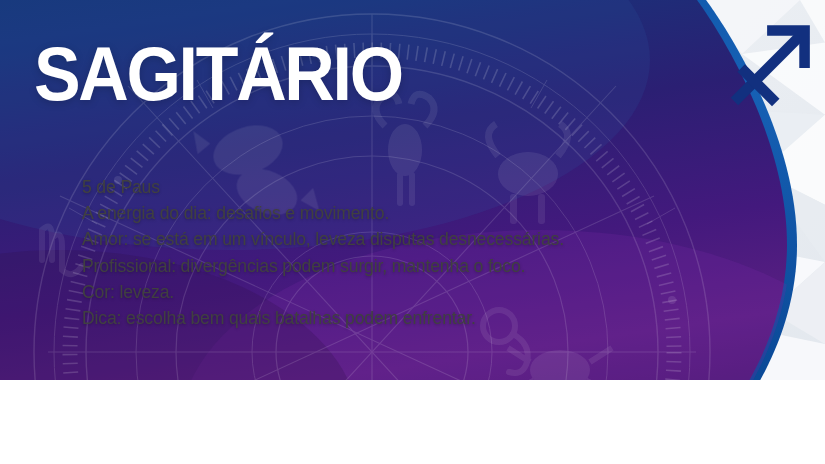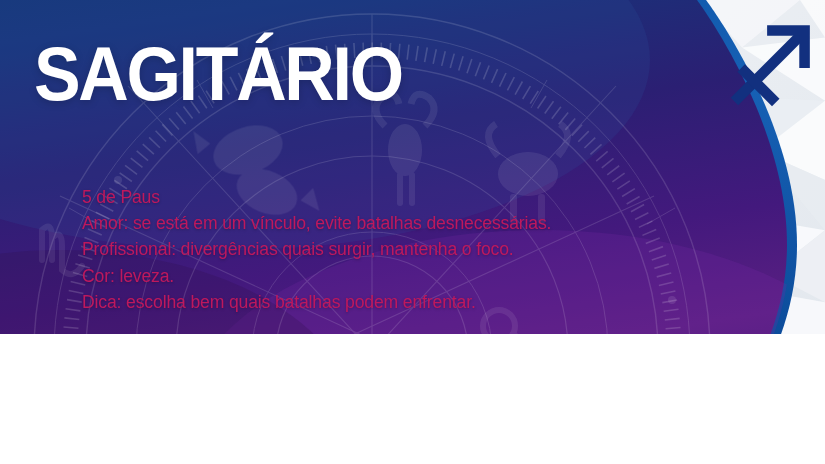--- a/index.html
+++ b/index.html
@@ -8,21 +8,21 @@
     padding: 0;
     background: #ffffff;
   }
   body {
     font-family: "Liberation Sans", sans-serif;
   }
 
   #card {
     position: relative;
     width: 825px;
-    height: 334px;
+    height: 380px;
     overflow: hidden;
     background: #f2f4f7;
   }
 
   
   .bg-light {
     position: absolute;
     inset: 0;
     background: linear-gradient(135deg, #fcfdfe 0%, #eef1f5 45%, #e3e8ee 100%);
   }
@@ -73,24 +73,24 @@
     color: #ffffff;
     transform: scaleX(0.92);
     transform-origin: left top;
     white-space: nowrap;
     text-shadow: 0 2px 9px rgba(0,0,0,0.18);
   }
 
   .body-text {
     position: absolute;
     left: 82px;
-    top: 184px;
+    top: 174px;
     width: 520px;
     margin: 0;
-    color: #be185d;
+    color: #404040;
     font-family: "Liberation Sans", sans-serif;
     font-size: 17.6px;
     line-height: 26.2px;
     letter-spacing: -0.15px;
     text-shadow: 0 1px 3px rgba(0,0,0,0.28);
   }
   .body-text .line {
     display: block;
     white-space: nowrap;
   }
@@ -268,19 +268,20 @@
 
         <line x1="20" y1="52" x2="56" y2="88"></line>
       </g>
     </svg>
   </div>
 
   <h1 class="title">SAGITÁRIO</h1>
 
   <div class="body-text">
     <span class="line">5 de Paus</span>
-    <span class="line">Amor: se está em um vínculo, evite batalhas desnecessárias.</span>
-    <span class="line">Profissional: divergências quais surgir, mantenha o foco.</span>
+    <span class="line">A energia do dia: desafios e movimento.</span>
+    <span class="line">Amor: se está em um vínculo, leveza disputas desnecessárias.</span>
+    <span class="line">Profissional: divergências podem surgir, mantenha o foco.</span>
     <span class="line">Cor: leveza.</span>
     <span class="line">Dica: escolha bem quais batalhas podem enfrentar.</span>
   </div>
 
 </div>
 
 </body></html>

